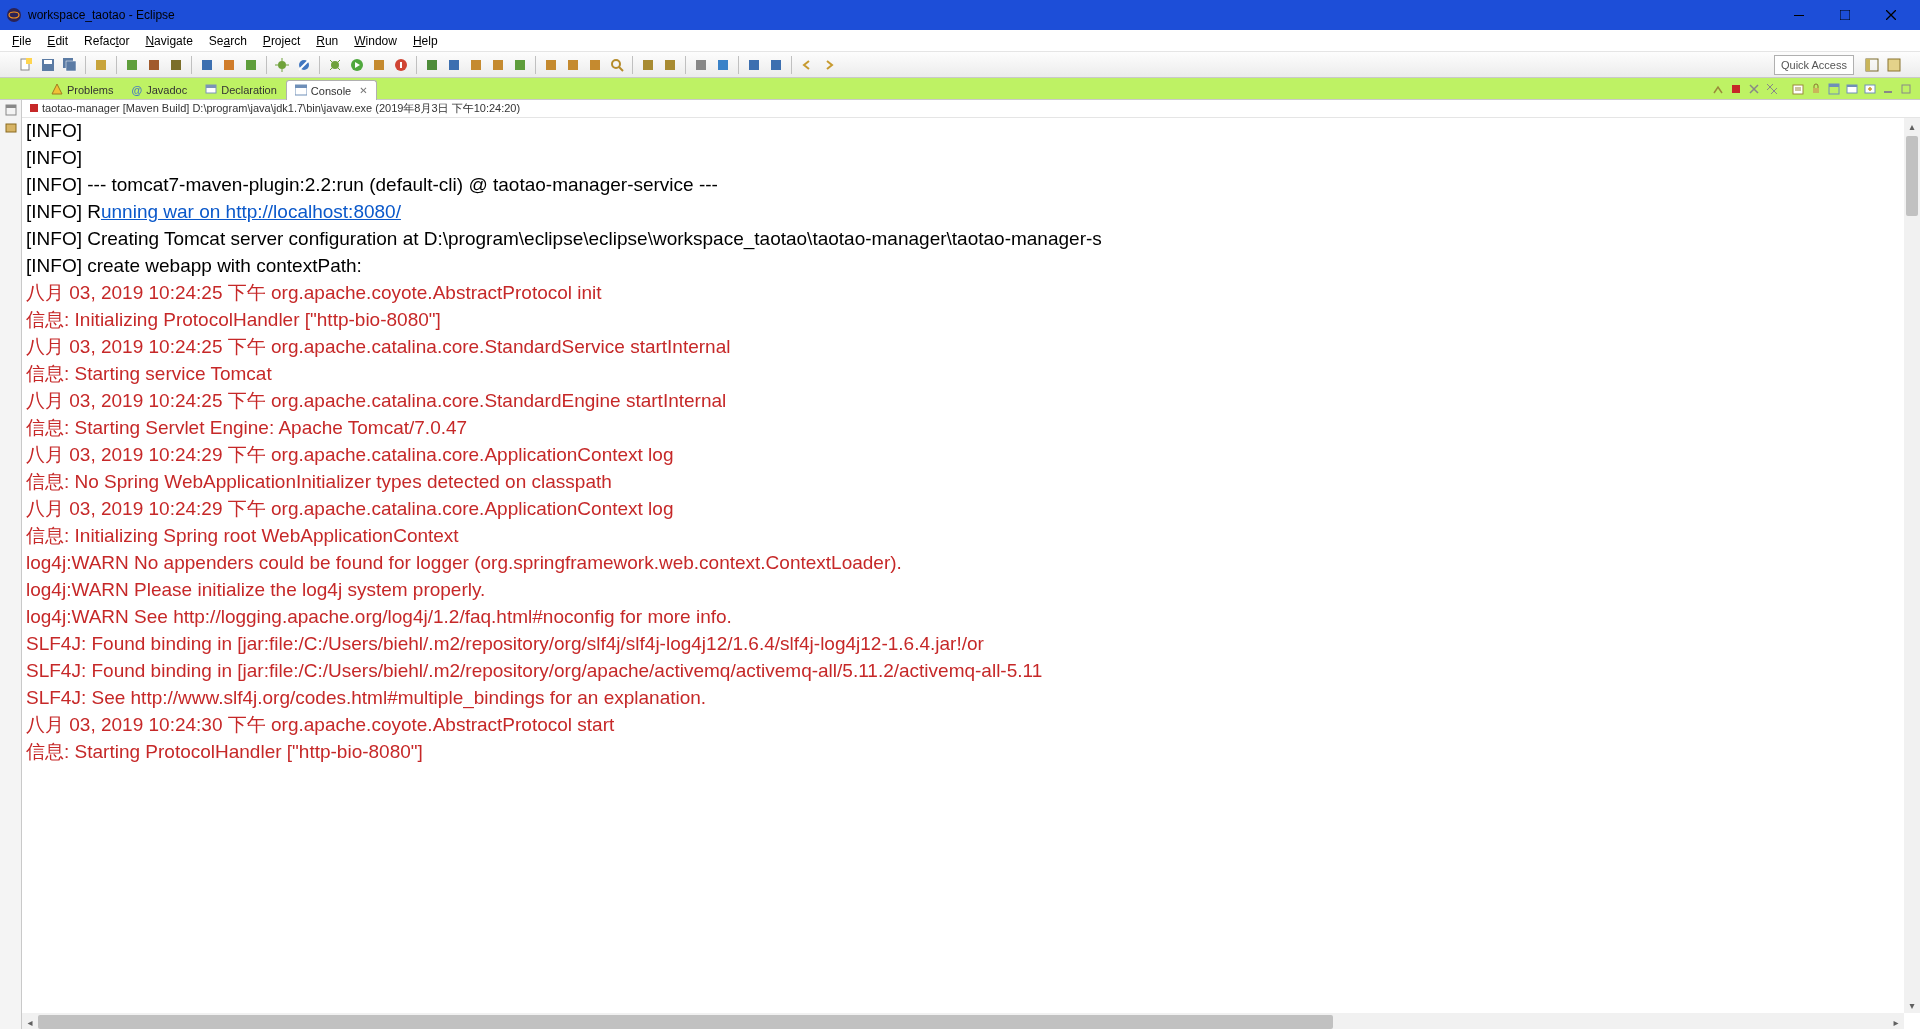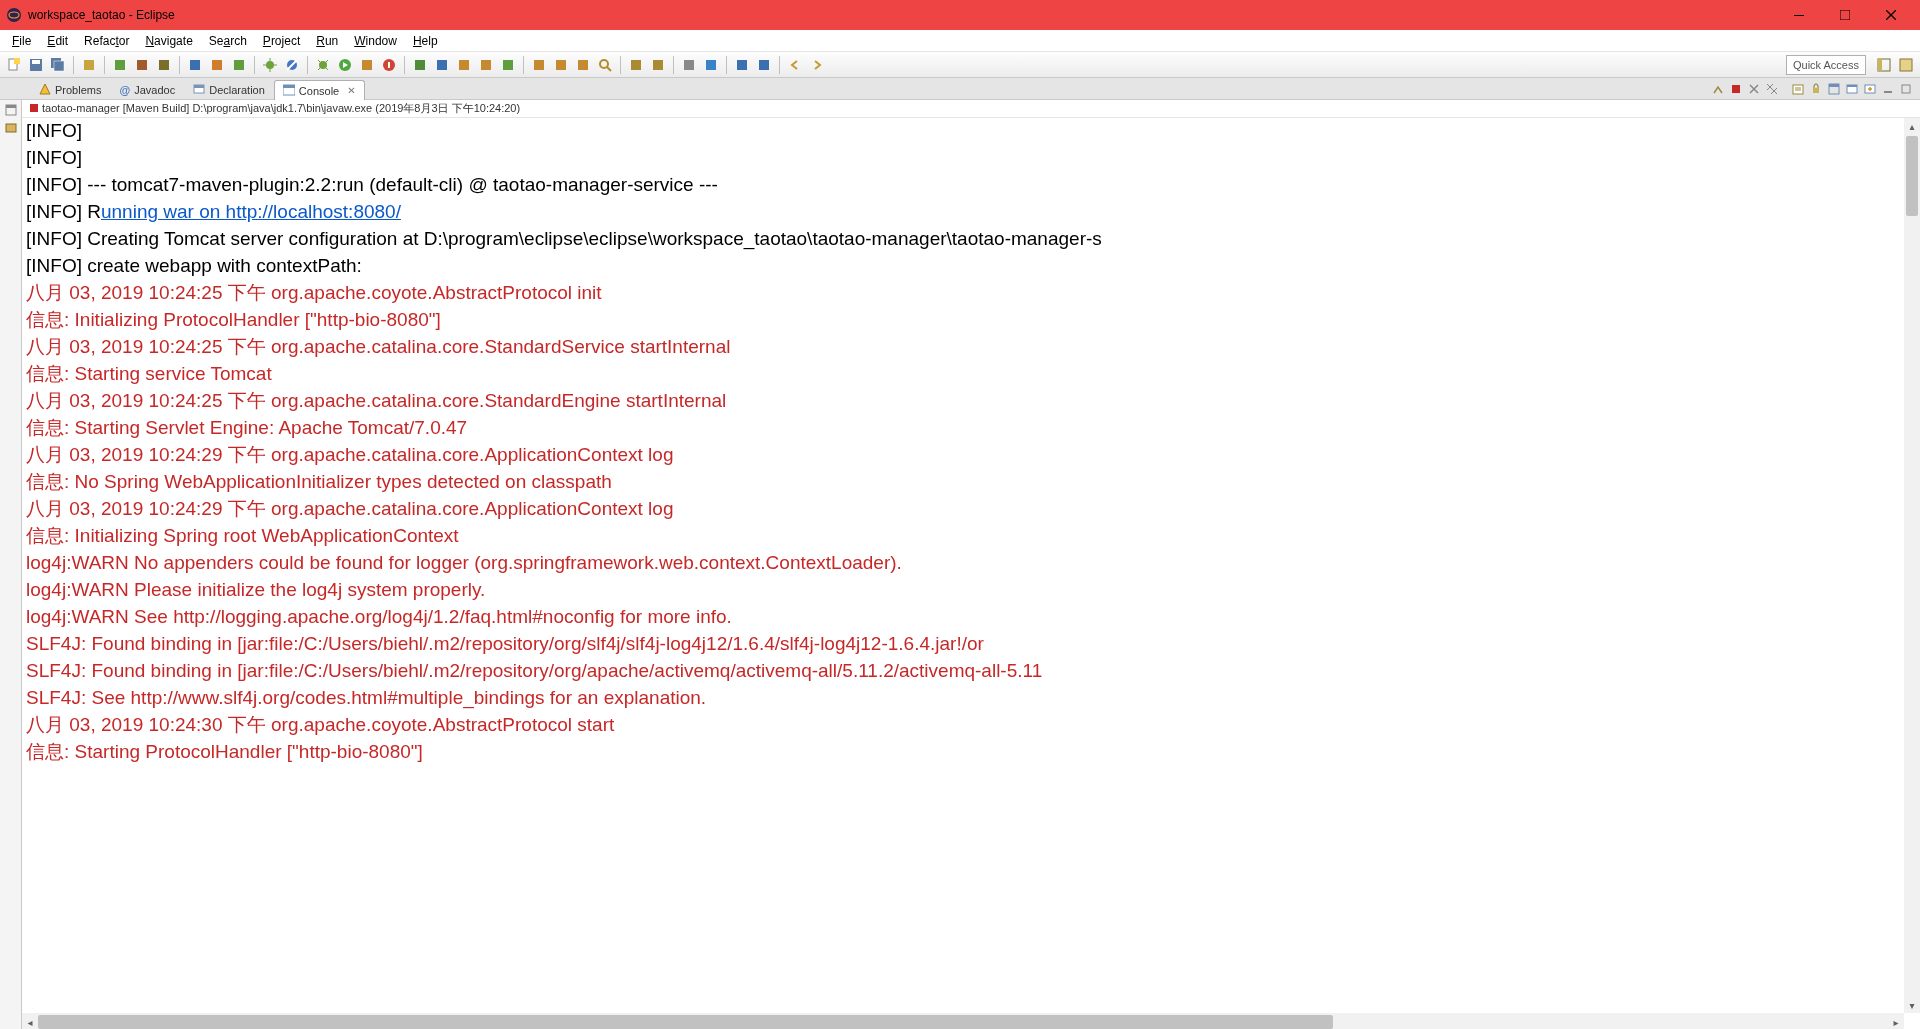--- a/index.html
+++ b/index.html
@@ -1,38 +1,38 @@
 <!DOCTYPE html>
 <html><head>
 <meta charset="utf-8">
 <style>
   * { margin: 0; padding: 0; box-sizing: border-box; font-family: "Segoe UI", Tahoma, sans-serif; }
   html, body { width: 1920px; height: 1029px; background: #fff; overflow: hidden; }
 
   
-  .titlebar { height: 30px; background: #ef4444; display: flex; align-items: center; padding: 0 6px; }
+  .titlebar { height: 30px; background: #1d4ed8; display: flex; align-items: center; padding: 0 6px; }
   .titlebar .app-icon { width: 16px; height: 16px; margin-right: 6px; display:inline-flex; align-items:center; justify-content:center; }
   .titlebar .title { font-size: 12px; color: #000; flex: 0 0 auto; }
   .titlebar .spacer { flex: 1; }
   .titlebar .winbtn { width: 46px; height: 30px; display:flex; align-items:center; justify-content:center; color:#000; font-size:12px; }
 
   
   .menubar { height: 22px; background: #fff; display:flex; align-items:center; padding: 0 4px; font-size:12px; color:#000; border-bottom:1px solid #e5e5e5; }
   .menubar .menu { padding: 2px 8px; }
   .menubar .menu .ul { text-decoration: underline; }
 
   
-  .toolbar { height: 26px; background: linear-gradient(#fdfdfd,#ececec); border-bottom:1px solid #c9c9c9; display:flex; align-items:center; padding:0 4px; gap:2px; }
+  .toolbar { height: 26px; background: linear-gradient(#fdfdfd,#ececec); border-bottom:1px solid #c9c9c9; display:flex; align-items:center; padding:0 16px; gap:2px; }
   .tbtn { width:20px; height:20px; display:flex; align-items:center; justify-content:center; border-radius:2px; }
   .tsep { width:1px; height:18px; background:#c0c0c0; margin:0 3px; }
   .quick-access { margin-left:auto; height:20px; border:1px solid #b0b0b0; padding:1px 6px; font-size:11px; background:#fff; display:flex; align-items:center; color:#555; }
   .persp { display:flex; gap:2px; margin-left:6px; }
 
   
-  .viewtabs { height: 22px; background:#e5e5e5; border-bottom:1px solid #c9c9c9; display:flex; align-items:flex-end; padding-left:8px; position:relative; }
+  .viewtabs { height: 22px; background:#bef264; border-bottom:1px solid #c9c9c9; display:flex; align-items:flex-end; padding-left:20px; position:relative; }
   .lefticons { width:22px; display:flex; flex-direction:column; align-items:center; gap:2px; padding-top:2px; }
   .viewtabs .tab { height:20px; padding:0 8px; display:flex; align-items:center; gap:4px; font-size:11px; color:#333; border:1px solid transparent; border-bottom:none; }
   .viewtabs .tab.active { background:#fff; border-color:#b0b0b0; border-top-left-radius:3px; border-top-right-radius:3px; position:relative; top:1px; }
   .viewtabs .tab .close { margin-left:4px; color:#777; font-size:10px; }
   .viewtabs .right-icons { margin-left:auto; display:flex; gap:2px; padding-right:6px; align-items:center; height:100%; }
   .ricon { width:16px; height:16px; display:flex; align-items:center; justify-content:center; }
   .ricon.red svg path, .ricon.red svg rect { fill:#c62828; }
 
   
   .workspace { display:flex; height: calc(1029px - 30px - 22px - 26px - 20px); }

